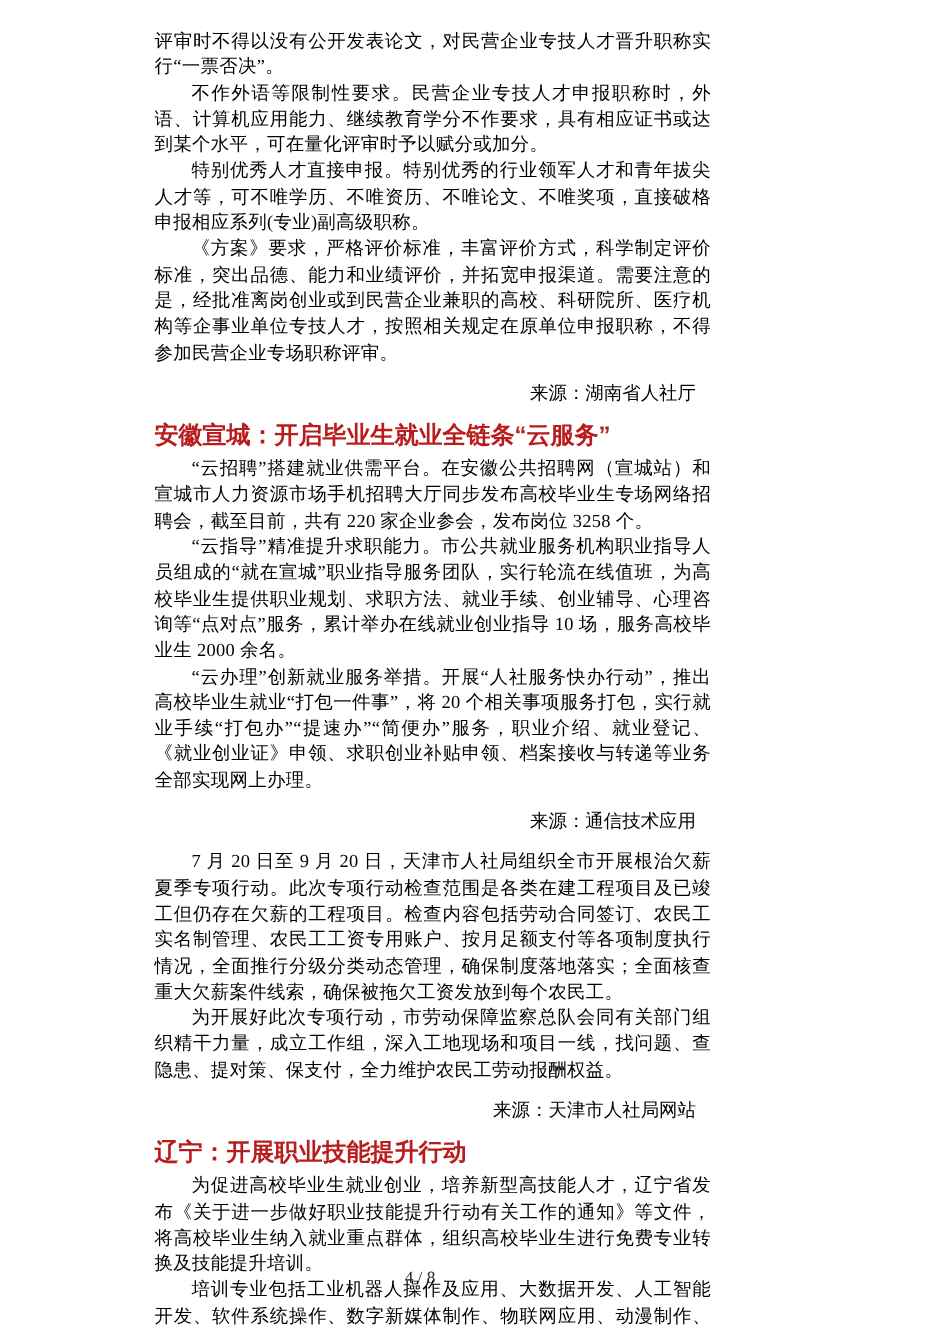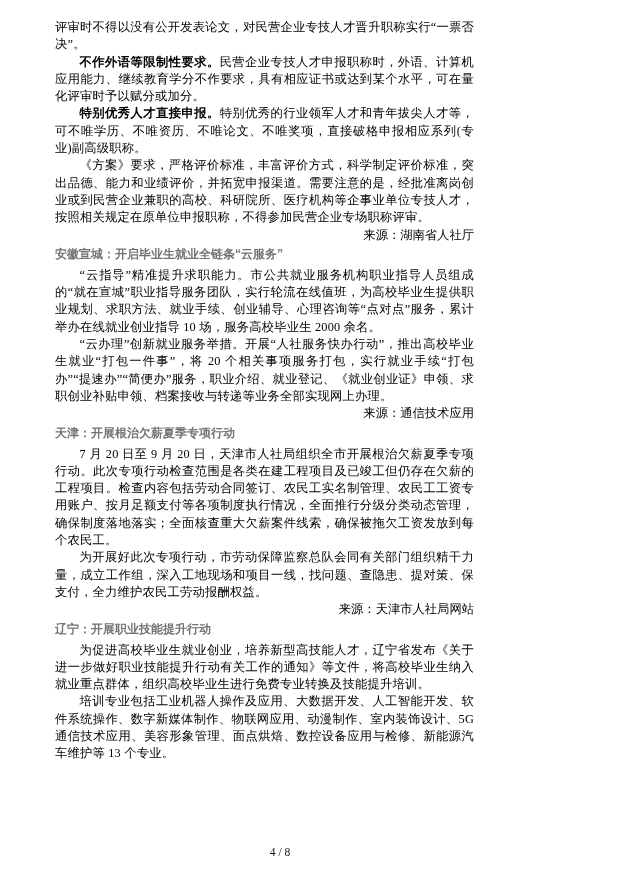--- a/index.html
+++ b/index.html
@@ -9,49 +9,50 @@
   }
   .page {
     position: relative;
     width: 528px;
     height: 886px;
     background: #ffffff;
     color: #000000;
     font-family: "Liberation Serif", "DejaVu Serif", serif;
     overflow: hidden;
     box-sizing: border-box;
+    padding-left: 48px;
   }
   .content {
     padding: 19px 54px 0 55px;
   }
   p.para {
     margin: 0;
     font-size: 12.3px;
     line-height: 17.3px;
     text-align: justify;
     text-indent: 2em;
     letter-spacing: 0.2px;
   }
   p.para.no-indent {
     text-indent: 0;
   }
   .lead {
     font-family: "Liberation Sans", "DejaVu Sans", sans-serif;
-    font-weight: bold;
+    font-weight: normal;
   }
   h2.sec-heading {
     margin: 0 0 3px 0;
     font-family: "Liberation Sans", "DejaVu Sans", sans-serif;
     font-weight: bold;
-    font-size: 12px;
+    font-size: 16px;
     line-height: 20px;
-    color: #737373;
+    color: #b91c1c;
   }
   p.source {
-    margin: 0;
+    margin: 10px;
     font-size: 12.3px;
     line-height: 17.3px;
     text-align: right;
   }
   .footer {
     position: absolute;
     left: 16px;
     bottom: 28px;
     width: 100%;
     text-align: center;
@@ -64,24 +65,24 @@
 <body>
 
 <div class="page">
   <div class="content">
       <p class="para no-indent"><span>评审时不得以没有公开发表论文，对民营企业专技人才晋升职称实行“一票否决”。</span></p>
       <p class="para"><span class="lead">不作外语等限制性要求。</span><span>民营企业专技人才申报职称时，外语、计算机应用能力、继续教育学分不作要求，具有相应证书或达到某个水平，可在量化评审时予以赋分或加分。</span></p>
       <p class="para"><span class="lead">特别优秀人才直接申报。</span><span>特别优秀的行业领军人才和青年拔尖人才等，可不唯学历、不唯资历、不唯论文、不唯奖项，直接破格申报相应系列(专业)副高级职称。</span></p>
       <p class="para"><span>《方案》要求，严格评价标准，丰富评价方式，科学制定评价标准，突出品德、能力和业绩评价，并拓宽申报渠道。需要注意的是，经批准离岗创业或到民营企业兼职的高校、科研院所、医疗机构等企事业单位专技人才，按照相关规定在原单位申报职称，不得参加民营企业专场职称评审。</span></p>
       <p class="source">来源：湖南省人社厅</p>
       <h2 class="sec-heading">安徽宣城：开启毕业生就业全链条“云服务”</h2>
+      <p class="para"><span>“云招聘”搭建就业供需平台。在安徽公共招聘网（宣城站）和宣城市人力资源市场手机招聘大厅同步发布高校毕业生专场网络招聘会，截至目前，共有 220 家企业参会，发布岗位 3258 个。</span></p>
       <p class="para"><span>“云指导”精准提升求职能力。市公共就业服务机构职业指导人员组成的“就在宣城”职业指导服务团队，实行轮流在线值班，为高校毕业生提供职业规划、求职方法、就业手续、创业辅导、心理咨询等“点对点”服务，累计举办在线就业创业指导 10 场，服务高校毕业生 2000 余名。</span></p>
       <p class="para"><span>“云办理”创新就业服务举措。开展“人社服务快办行动”，推出高校毕业生就业“打包一件事”，将 20 个相关事项服务打包，实行就业手续“打包办”“提速办”“简便办”服务，职业介绍、就业登记、《就业创业证》申领、求职创业补贴申领、档案接收与转递等业务全部实现网上办理。</span></p>
       <p class="source">来源：通信技术应用</p>
-      <h2 class="sec-heading">天津：开展根治欠薪夏季专项行动</h2>
       <p class="para"><span>7 月 20 日至 9 月 20 日，天津市人社局组织全市开展根治欠薪夏季专项行动。此次专项行动检查范围是各类在建工程项目及已竣工但仍存在欠薪的工程项目。检查内容包括劳动合同签订、农民工实名制管理、农民工工资专用账户、按月足额支付等各项制度执行情况，全面推行分级分类动态管理，确保制度落地落实；全面核查重大欠薪案件线索，确保被拖欠工资发放到每个农民工。</span></p>
       <p class="para"><span>为开展好此次专项行动，市劳动保障监察总队会同有关部门组织精干力量，成立工作组，深入工地现场和项目一线，找问题、查隐患、提对策、保支付，全力维护农民工劳动报酬权益。</span></p>
       <p class="source">来源：天津市人社局网站</p>
       <h2 class="sec-heading">辽宁：开展职业技能提升行动</h2>
       <p class="para"><span>为促进高校毕业生就业创业，培养新型高技能人才，辽宁省发布《关于进一步做好职业技能提升行动有关工作的通知》等文件，将高校毕业生纳入就业重点群体，组织高校毕业生进行免费专业转换及技能提升培训。</span></p>
       <p class="para"><span>培训专业包括工业机器人操作及应用、大数据开发、人工智能开发、软件系统操作、数字新媒体制作、物联网应用、动漫制作、室内装饰设计、5G 通信技术应用、美容形象管理、面点烘焙、数控设备应用与检修、新能源汽车维护等 13 个专业。</span></p>
     </div>
   <div class="footer">4 / 8</div>
 </div>
 

